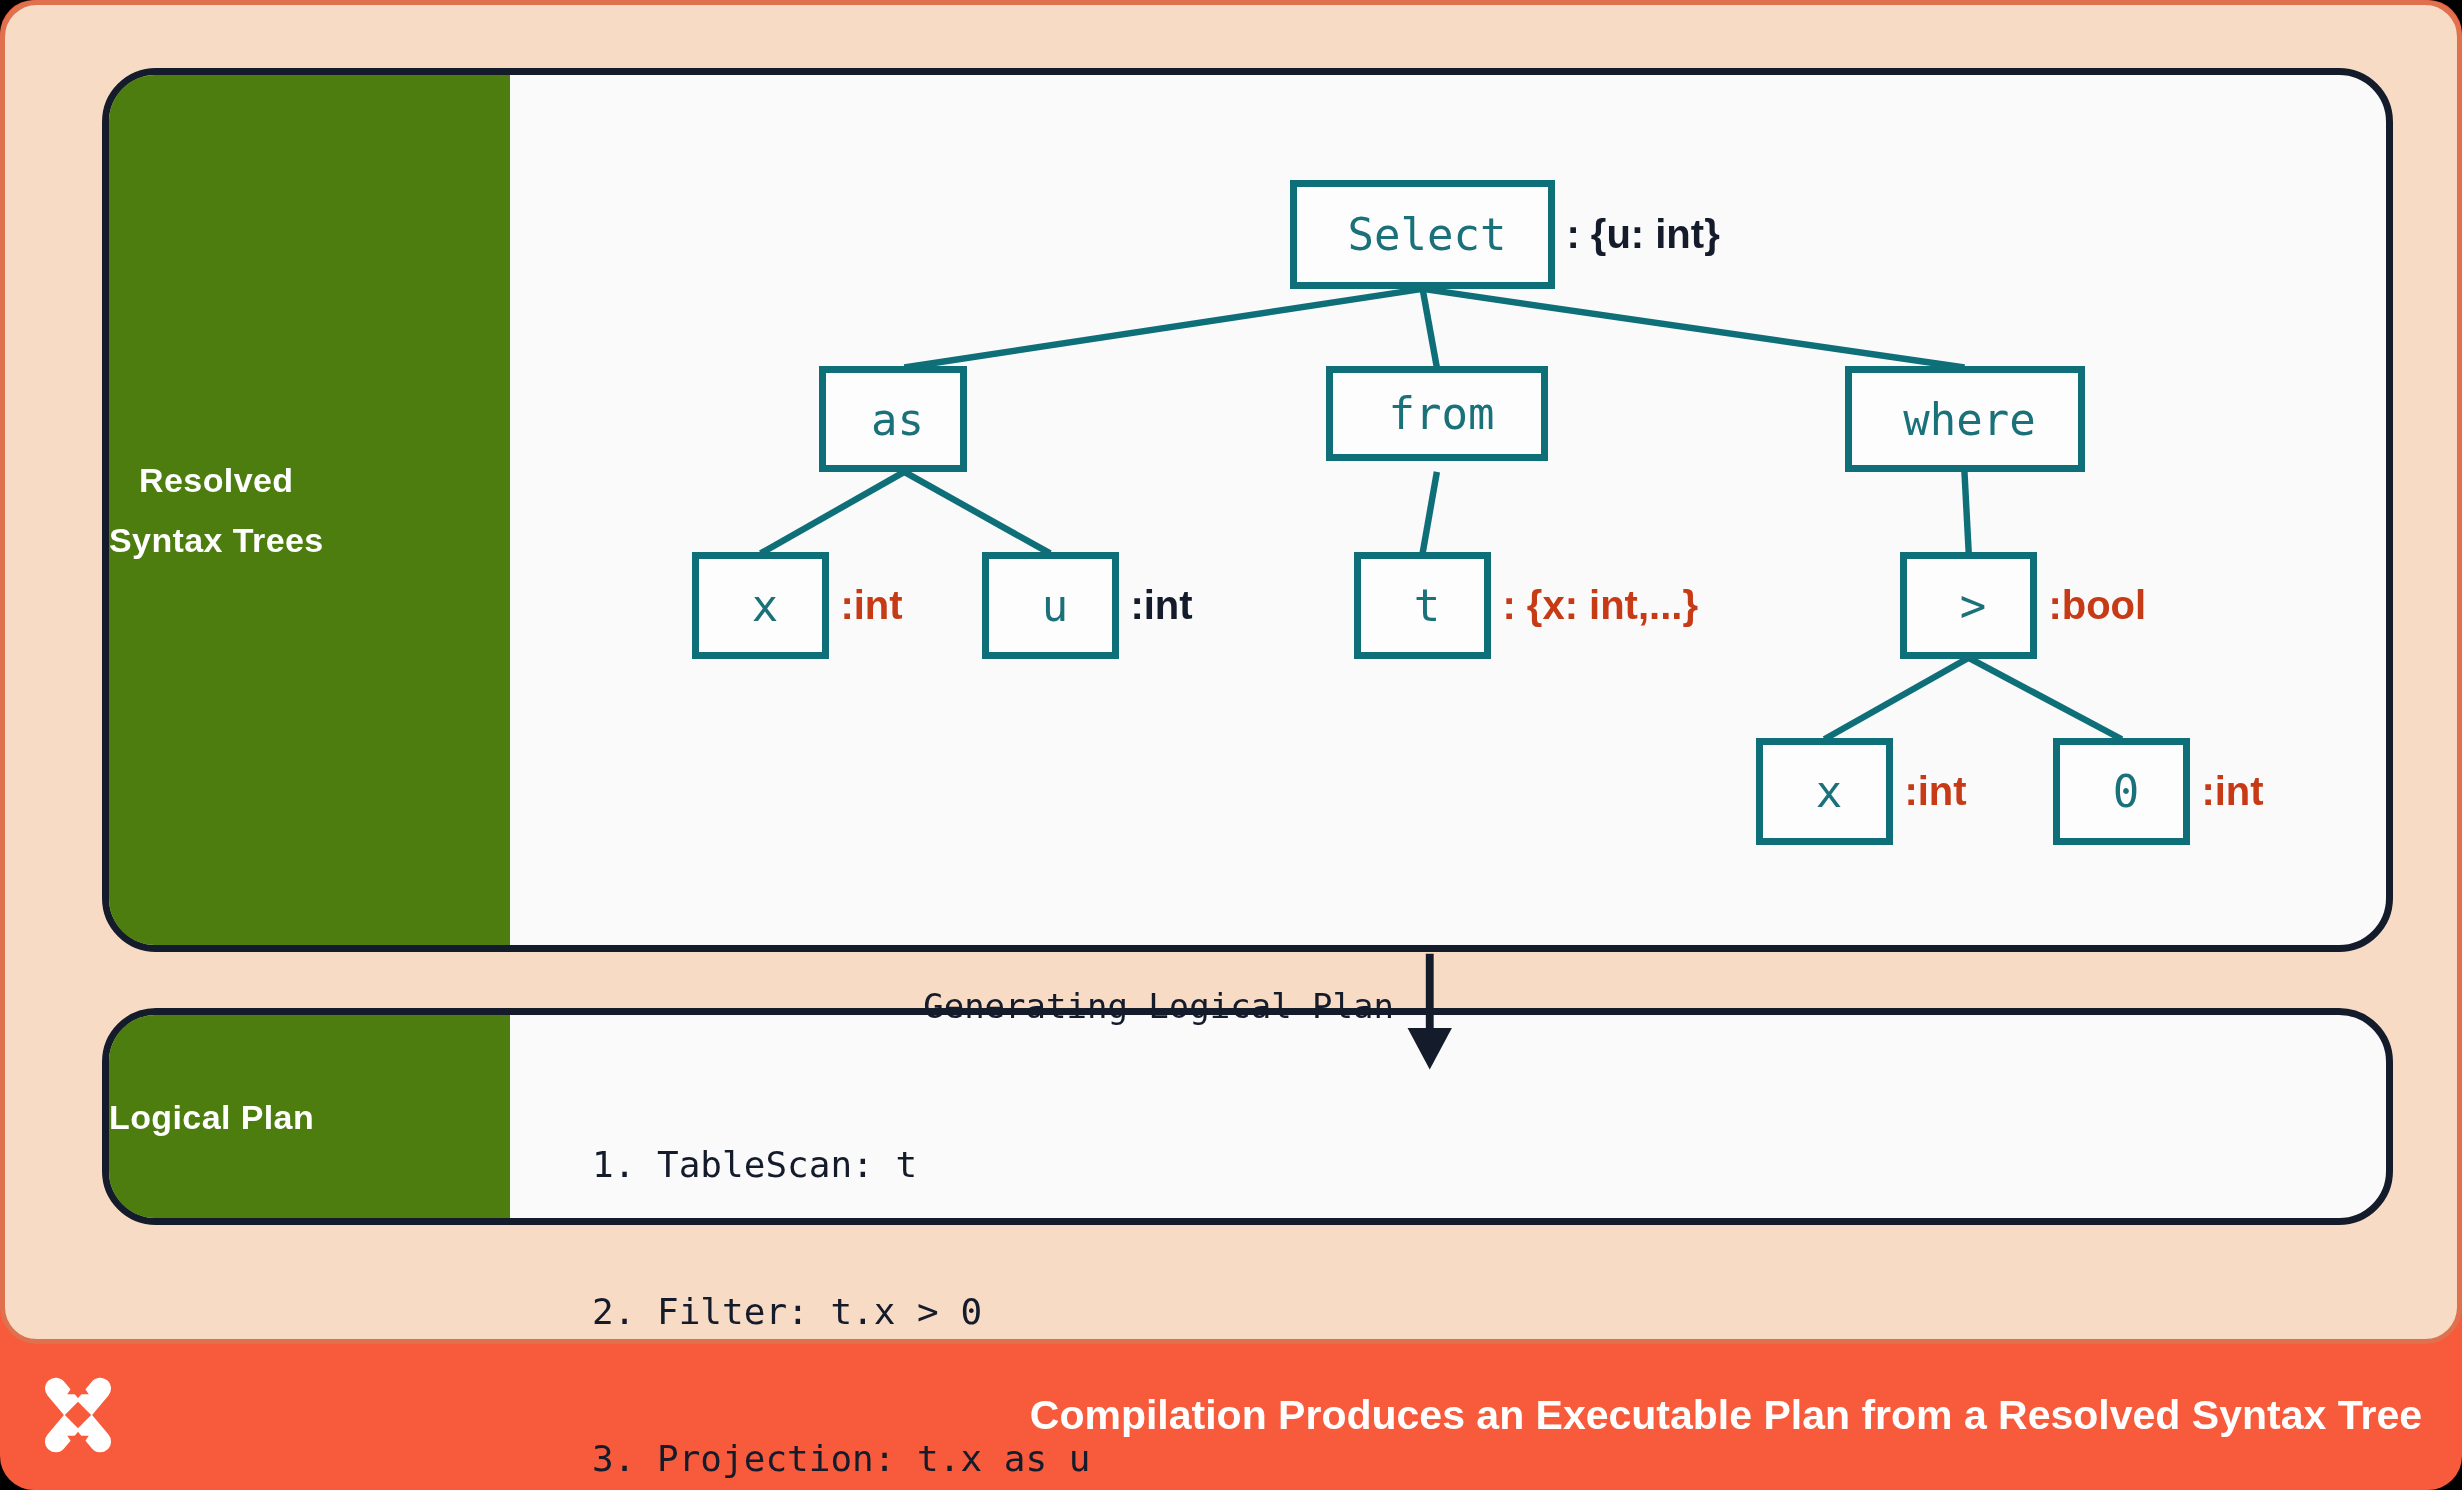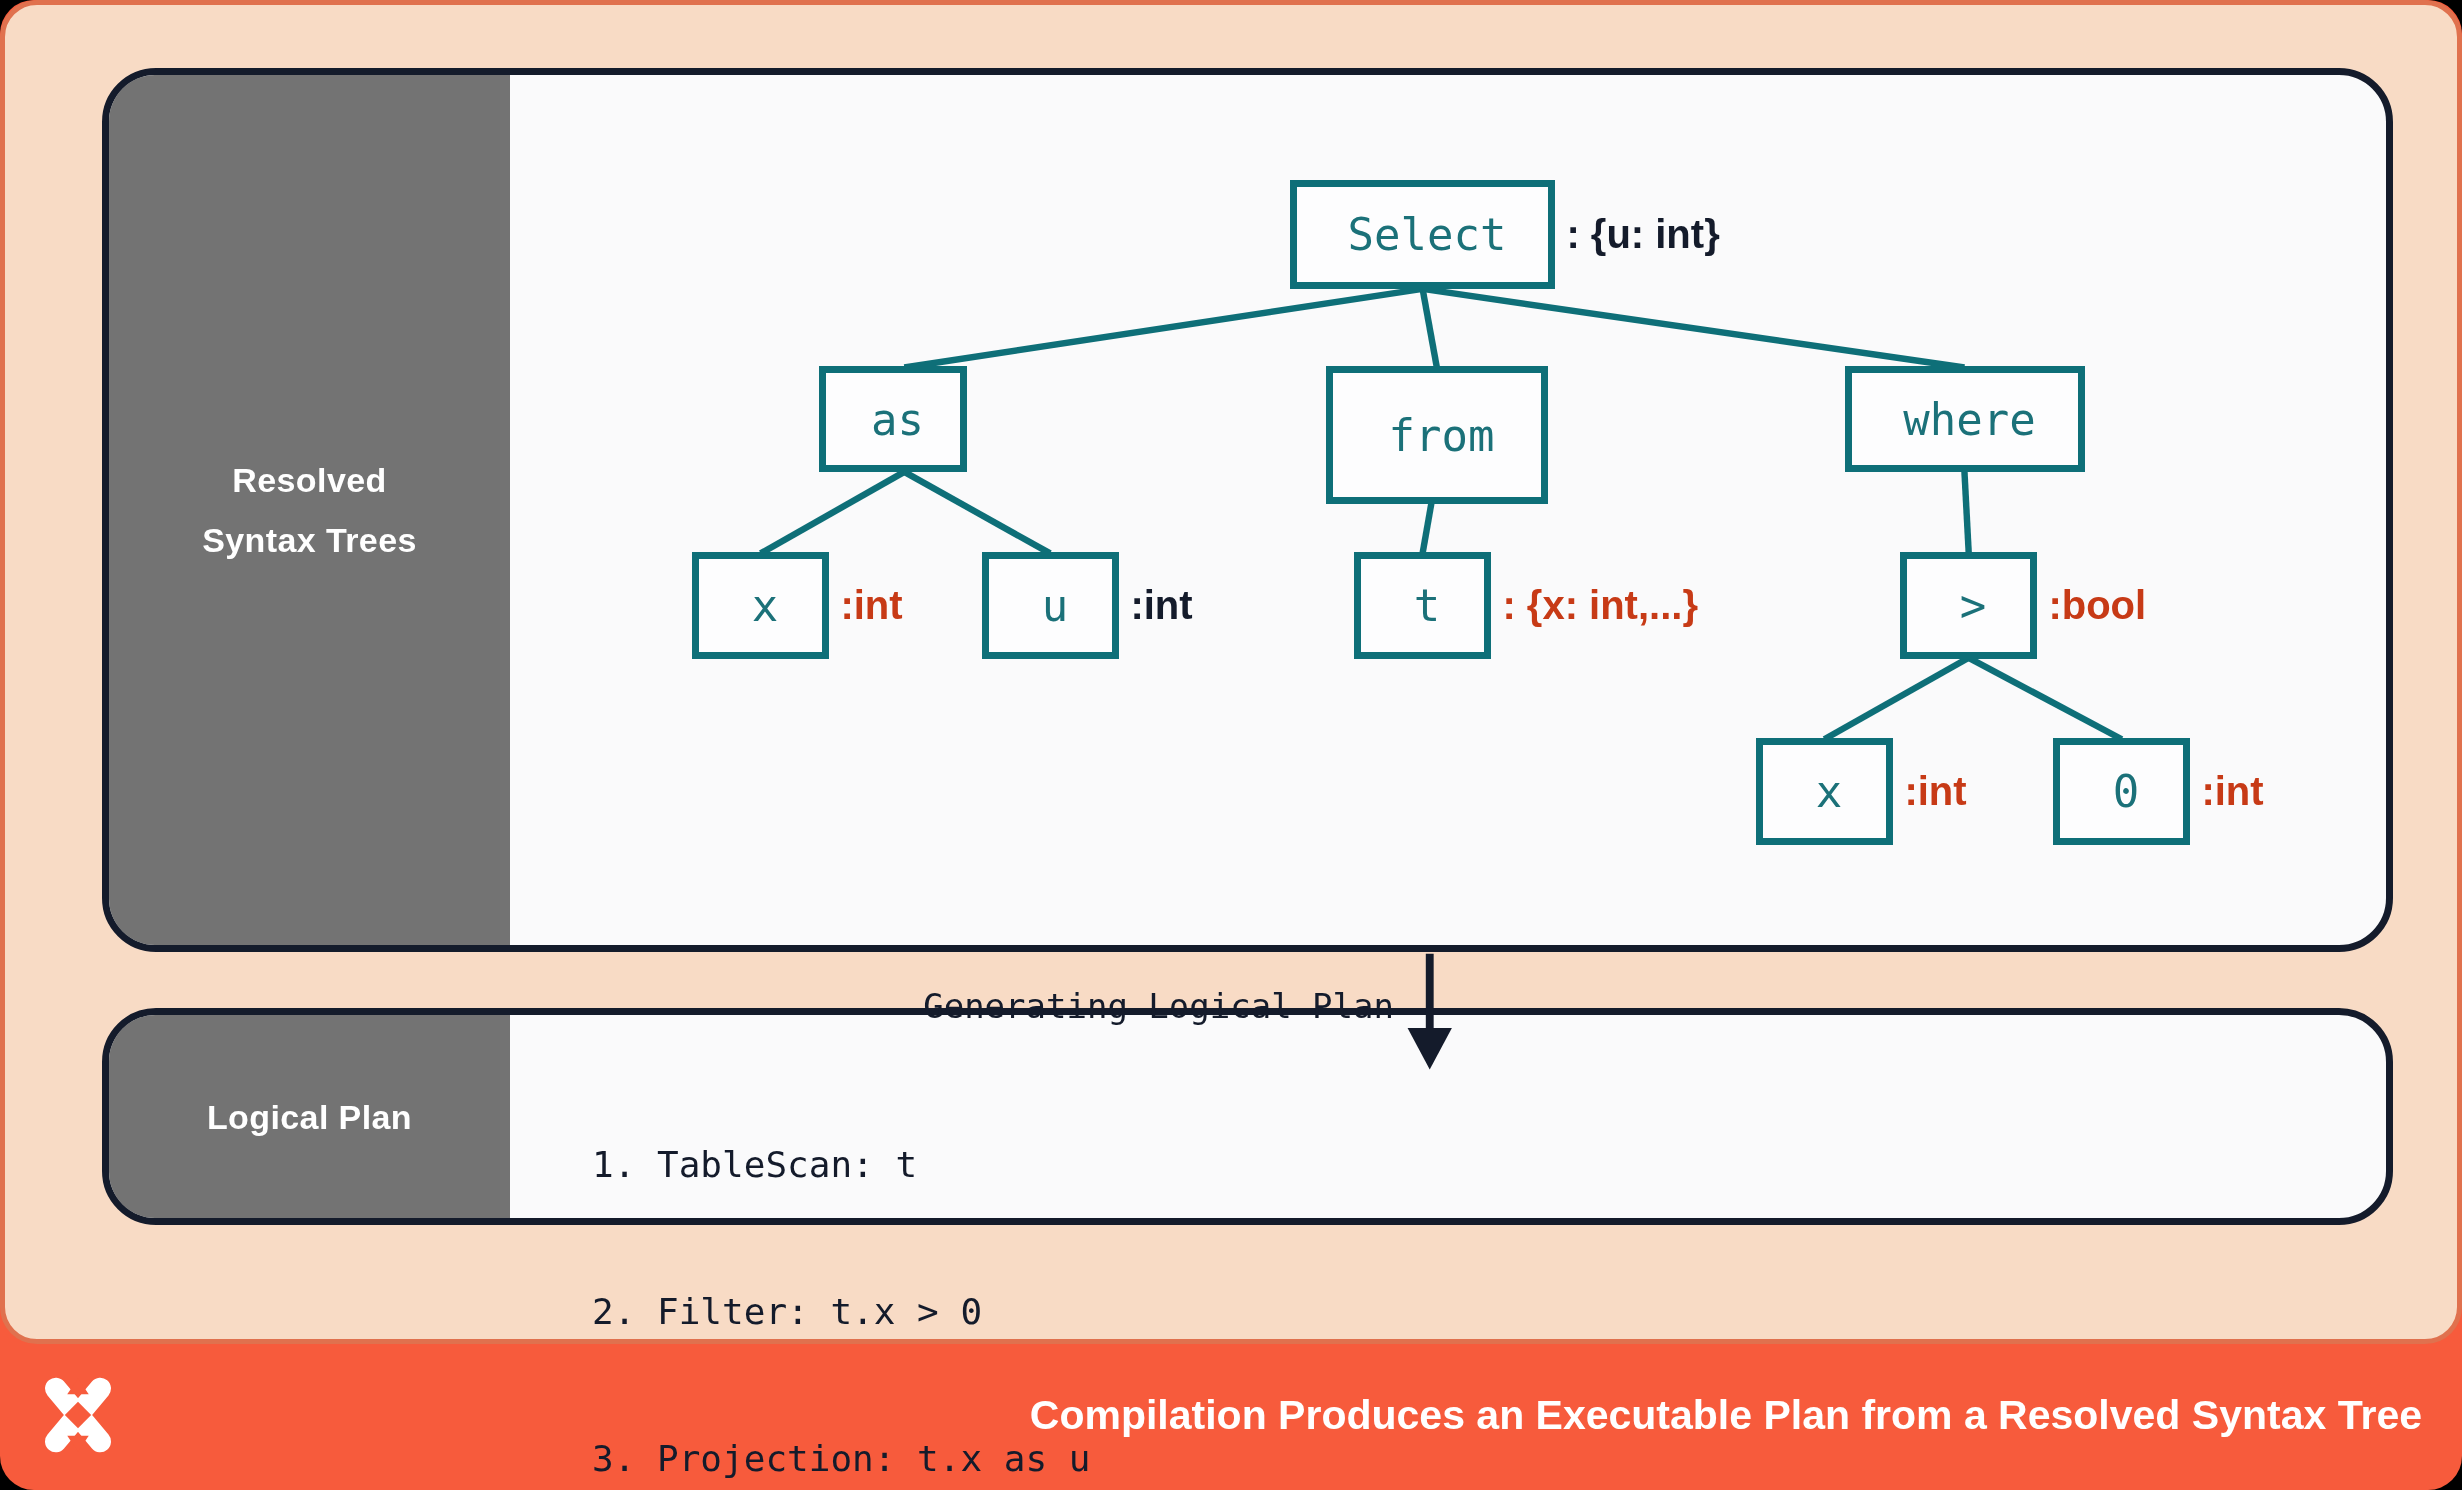--- a/index.html
+++ b/index.html
@@ -27,23 +27,23 @@
   .card {
     position:absolute;
     background:#FAFAFB;
     border:7.1px solid #141B2B;
     border-radius:54px;
   }
   .card-syntax { left:102px; top:68px;  width:2291px; height:884px; }
   .card-plan   { left:102px; top:1008px; width:2291px; height:217px; }
   .sidebar {
     position:absolute; left:0; top:0; bottom:0; width:401px;
-    background:#737373;
+    background:#4d7c0f;
     border-radius:46px 0 0 46px;
-    display:flex; align-items:center; justify-content:center;
+    display:flex; align-items:center; justify-content:flex-start;
   }
   .sidebar-label {
     color:#FFFFFF; font-weight:bold; font-size:34px; line-height:60px;
     text-align:center; letter-spacing:0.4px;
   }
   
   .node { position:absolute; display:flex; align-items:center; z-index:5; }
   .nbox {
     border:7.1px solid #0E6F78; background:#FDFDFE;
     display:flex; align-items:center; justify-content:center;
@@ -135,21 +135,21 @@
   <div class="node" style="left:1290px; top:180px;">
     <div class="nbox" style="width:265px; height:109px;">Select</div>
     <span class="ann ann-dark">: {u: int}</span>
   </div>
 
   <div class="node" style="left:819px; top:366px;">
     <div class="nbox" style="width:148px; height:106px;">as</div>
   </div>
 
   <div class="node" style="left:1326px; top:366px;">
-    <div class="nbox" style="width:222px; height:138px;text-align:right;">from</div>
+    <div class="nbox" style="width:222px; height:95px;text-align:right;">from</div>
   </div>
 
   <div class="node" style="left:1845px; top:366px;">
     <div class="nbox" style="width:240px; height:106px;">where</div>
   </div>
 
   <div class="node" style="left:692px; top:552px;">
     <div class="nbox" style="width:137px; height:107px;">x</div>
     <span class="ann ann-red">:int</span>
   </div>

